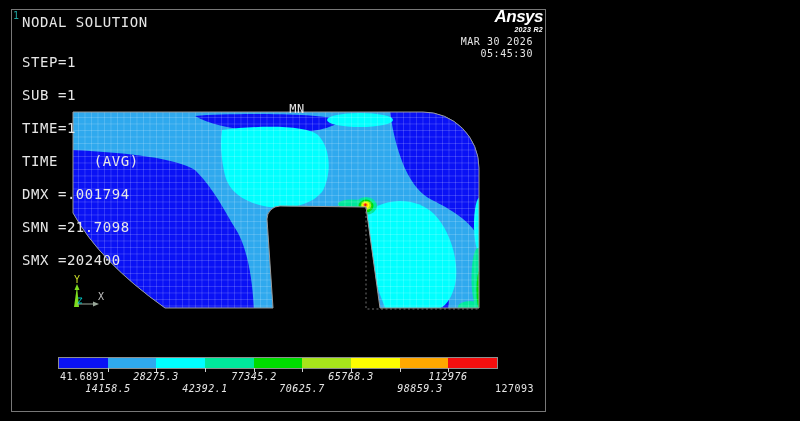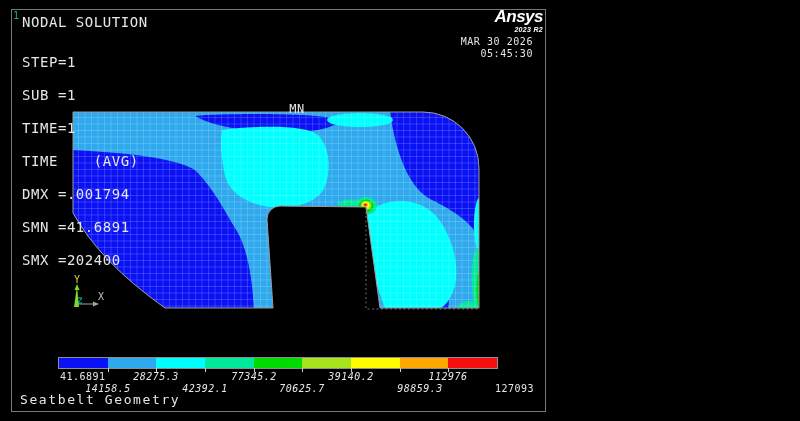--- a/index.html
+++ b/index.html
@@ -90,36 +90,35 @@
     </g>
   </svg>
 
   <div class="abs mono10 hdr-title">NODAL SOLUTION</div>
   <div class="abs mono10 hdr-lines">
     <div>STEP=1</div>
     <div>SUB =1</div>
     <div>TIME=1</div>
     <div>TIME    (AVG)</div>
     <div>DMX =.001794</div>
-    <div>SMN =41.6891</div>
+    <div>SMN =21.7098</div>
     <div>SMX =202400</div>
   </div>
 
   <div class="abs brand">
     <div class="logo">Ansys</div>
     <div class="ver">2023 R2</div>
   </div>
 
   <div class="abs dtblock">
     <div>MAR 30 2026</div>
     <div>05:45:30</div>
   </div>
 
   <div class="abs mn-label">MN</div>
-  <div class="abs caption">Seatbelt Geometry</div>
 
   <div class="abs legend-bar">
     <div class="seg" style="background-color: rgb(10, 18, 245);"></div>
     <div class="seg" style="background-color: rgb(47, 169, 238);"></div>
     <div class="seg" style="background-color: rgb(0, 255, 255);"></div>
     <div class="seg" style="background-color: rgb(0, 232, 156);"></div>
     <div class="seg" style="background-color: rgb(0, 220, 0);"></div>
     <div class="seg" style="background-color: rgb(167, 228, 27);"></div>
     <div class="seg" style="background-color: rgb(253, 253, 0);"></div>
     <div class="seg" style="background-color: rgb(255, 168, 0);"></div>
@@ -130,21 +129,21 @@
   <div class="abs tick" style="left:205px"></div>
   <div class="abs tick" style="left:254px"></div>
   <div class="abs tick" style="left:302px"></div>
   <div class="abs tick" style="left:351px"></div>
   <div class="abs tick" style="left:400px"></div>
   <div class="abs tick" style="left:448px"></div>
 
   <span class="abs lg" style="left:60px">41.6891</span>
   <span class="abs lg ctr" style="left:156px">28275.3</span>
   <span class="abs lg ctr" style="left:254px">77345.2</span>
-  <span class="abs lg ctr" style="left:351px">39140.2</span>
+  <span class="abs lg ctr" style="left:351px">65768.3</span>
   <span class="abs lg ctr" style="left:448px">112976</span>
 
   <span class="abs lg lg2 ctr" style="left:108px">14158.5</span>
   <span class="abs lg lg2 ctr" style="left:205px">42392.1</span>
   <span class="abs lg lg2 ctr" style="left:302px">70625.7</span>
   <span class="abs lg lg2 ctr" style="left:420px">98859.3</span>
   <span class="abs lg lg2" style="left:495px">127093</span>
 
 </div>
 

